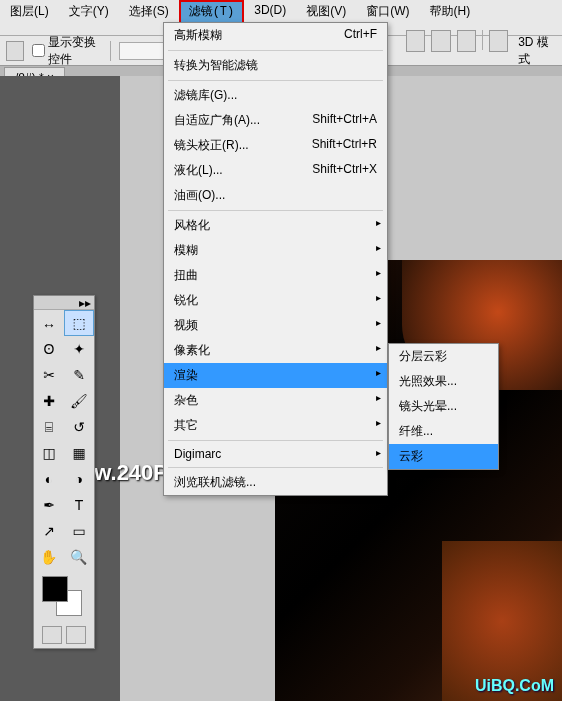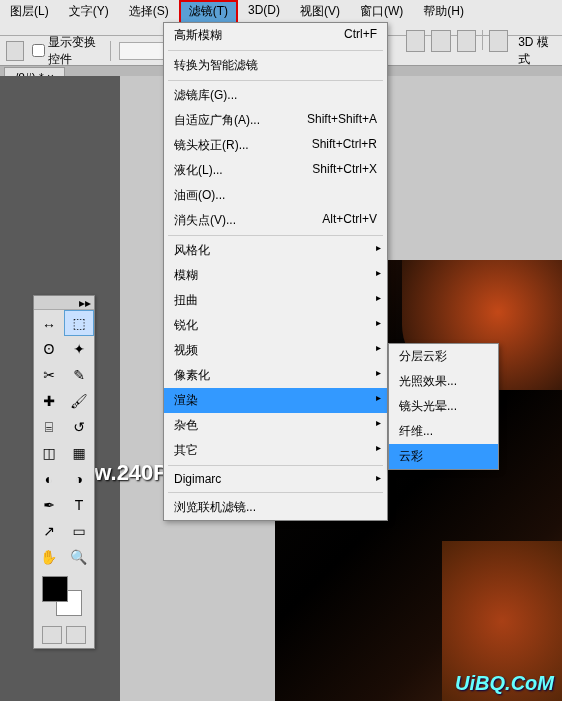--- a/index.html
+++ b/index.html
@@ -1,39 +1,39 @@
 <!DOCTYPE html>
 <html><head>
 <meta charset="utf-8">
 <style>
 * { margin: 0; padding: 0; box-sizing: border-box; font-family: "Microsoft YaHei", sans-serif; font-size: 12px; }
 body { width: 562px; height: 701px; background: #c8c8c8; position: relative; overflow: hidden; }
 
 .menubar { background: #e8e8e8; height: 36px; display: flex; border-bottom: 1px solid #aaa; }
 .menu-item { padding: 3px 10px; cursor: default; }
-.menu-item.active { background: #5a9fd4; border: 2px solid #d00; padding: 1px 8px; }
+.menu-item.active { background: #5a9fd4; border: 2px solid #d00; padding: 1px 8px; font-family: Liberation Mono, monospace; }
 
 .toolbar { background: #e8e8e8; height: 30px; border-bottom: 1px solid #999; display: flex; align-items: center; padding: 0 6px; gap: 8px; }
 .tb-icon { width: 22px; height: 20px; background: #ddd; border: 1px solid #999; }
 .tb-chk { display: flex; align-items: center; gap: 3px; }
 .tb-sep { width: 1px; height: 20px; background: #aaa; }
 .tb-dash { width: 60px; height: 18px; background: #f5f5f5; border: 1px solid #aaa; }
 .tb-right { margin-left: 230px; display: flex; gap: 6px; }
 .tb-ico2 { width: 24px; height: 22px; border: 1px solid #999; background: #ddd; }
 
 .tabbar { background: #b8b8b8; height: 24px; display: flex; align-items: center; padding-left: 4px; border-bottom: 1px solid #888; }
 .doctab { background: #e0e0e0; padding: 3px 10px; border: 1px solid #999; border-bottom: none; }
 
 .canvas-area { position: absolute; top: 76px; left: 0; right: 0; bottom: 0; background: #5a5a5a; }
 .doc-bg { position: absolute; top: 0; left: 120px; width: 442px; height: 625px; background: #c8c8c8; }
 .img-area { position: absolute; top: 260px; left: 275px; width: 287px; height: 441px; background: linear-gradient(135deg, #2a1005 0%, #050302 30%, #000 50%, #1a0c05 75%, #4a2410 100%); overflow: hidden; }
 .foliage { position: absolute; top: 0; right: 0; width: 160px; height: 130px; background: radial-gradient(circle at 60% 40%, #d8501a, #7a3010, #201005); opacity: 0.9; border-radius: 0 0 0 50%; }
 .foliage2 { position: absolute; bottom: 0; right: 0; width: 120px; height: 160px; background: radial-gradient(circle at 50% 50%, #c04818, #5a2808); opacity: 0.85; }
 .wm1 { position: absolute; top: 460px; left: 60px; color: #fff; font-size: 22px; font-weight: bold; text-shadow: 1px 1px 2px #000; font-family: Arial; }
-.wm2 { position: absolute; bottom: 6px; right: 8px; color: #6ff; font-size: 20px; font-style: italic; font-weight: bold; text-shadow: 1px 1px 2px #004; font-family: Arial; }
+.wm2 { position: absolute; bottom: 6px; right: 8px; color: #6ff; font-size: 16px; font-weight: bold; text-shadow: 1px 1px 2px #004; font-family: Arial; }
 
 .dropdown { position: absolute; top: 22px; left: 163px; width: 225px; background: #f0f0f0; border: 1px solid #888; box-shadow: 2px 2px 5px rgba(0,0,0,0.3); z-index: 100; }
 .dd-item { padding: 4px 10px; display: flex; justify-content: space-between; cursor: default; position: relative; }
 .dd-item.hl { background: #3399ff; color: #000000; }
 .dd-sep { height: 1px; background: #ccc; margin: 2px 4px; }
 .dd-arrow::after { content: "▸"; position: absolute; right: 6px; font-size: 10px; }
 
 .submenu { position: absolute; top: 343px; left: 388px; width: 111px; background: #f0f0f0; border: 1px solid #888; box-shadow: 2px 2px 5px rgba(0,0,0,0.3); z-index: 101; }
 .sm-item { padding: 4px 10px; cursor: default; }
 .sm-item.hl { background: #3399ff; color: #000000; }
@@ -104,36 +104,32 @@
   <div class="dd-sep"></div>
   <div class="dd-item">
       <span>转换为智能滤镜</span>
     </div>
   <div class="dd-sep"></div>
   <div class="dd-item">
       <span>滤镜库(G)...</span>
     </div>
   <div class="dd-item">
       <span>自适应广角(A)...</span>
-      <span>Shift+Shift+A</span>
+      <span>Shift+Ctrl+A</span>
     </div>
   <div class="dd-item">
       <span>镜头校正(R)...</span>
       <span>Shift+Ctrl+R</span>
     </div>
   <div class="dd-item">
       <span>液化(L)...</span>
       <span>Shift+Ctrl+X</span>
     </div>
   <div class="dd-item">
       <span>油画(O)...</span>
-    </div>
-  <div class="dd-item">
-      <span>消失点(V)...</span>
-      <span>Alt+Ctrl+V</span>
     </div>
   <div class="dd-sep"></div>
   <div class="dd-item dd-arrow">
       <span>风格化</span>
     </div>
   <div class="dd-item dd-arrow">
       <span>模糊</span>
     </div>
   <div class="dd-item dd-arrow">
       <span>扭曲</span>

